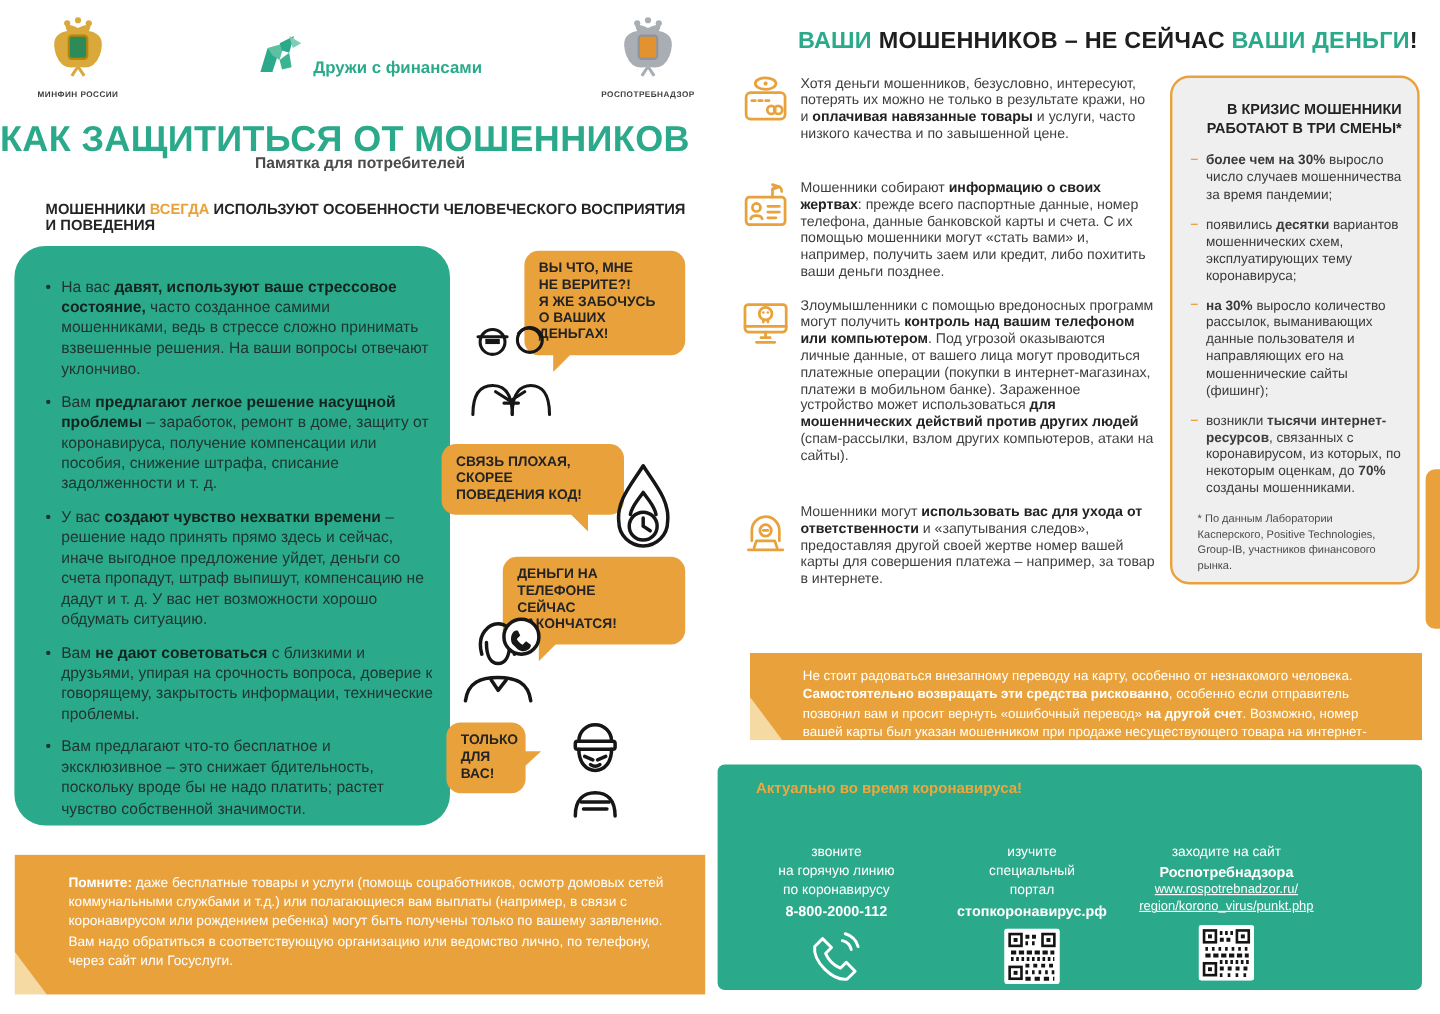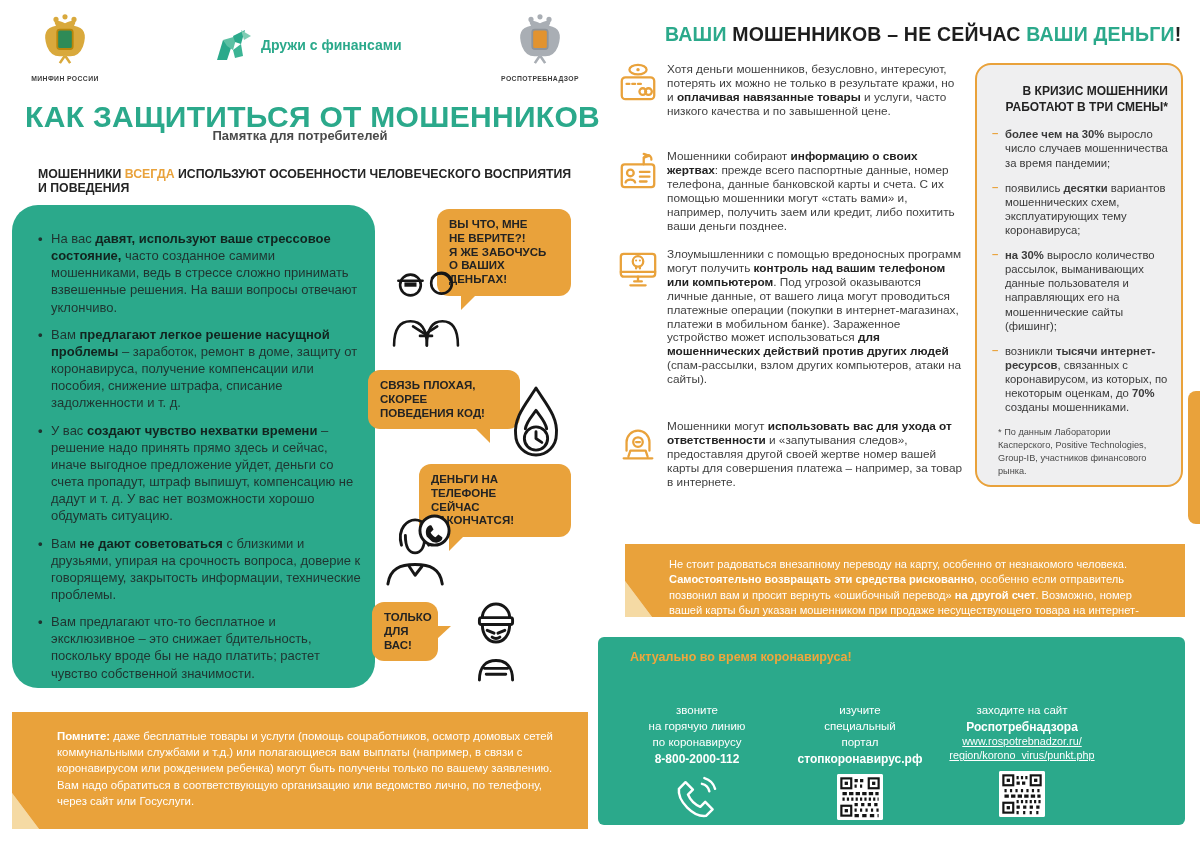--- a/index.html
+++ b/index.html
@@ -17,25 +17,25 @@
   body{position:relative;background:#fff;font-family:"Liberation Sans",sans-serif;color:var(--ink);overflow:hidden;}
   .abs{position:absolute;}
   .pre{white-space:pre-line;}
   .rb{font-weight:700;}
   .rc-orange{color:var(--orange);}
   .rc-teal{color:var(--teal);}
 
   
   .logo-block{width:90px;text-align:center;}
   .logo-label{font-size:6.8px;font-weight:700;letter-spacing:.4px;color:#3c3c3c;margin-top:4px;}
-  .program-logo{display:flex;align-items:center;gap:8px;}
+  .program-logo{display:flex;align-items:flex-end;gap:8px;}
   .program-label{font-size:14px;font-weight:700;color:var(--teal);}
 
   
-  .main-title{left:0;top:100px;width:600px;text-align:right;font-size:30px;font-weight:900;letter-spacing:.3px;color:var(--teal);}
+  .main-title{left:0;top:100px;width:600px;text-align:left;font-size:30px;font-weight:900;letter-spacing:.3px;color:var(--teal);}
   .main-subtitle{left:0;top:128px;width:600px;text-align:center;font-size:13px;font-weight:700;color:#4a4a4a;}
   .tagline{left:38px;top:167px;width:545px;font-size:12.3px;font-weight:800;color:#242424;}
 
   
   .green-box{left:12px;top:205px;width:363px;height:483px;background:var(--teal);border-radius:26px;overflow:hidden;}
   .green-box ul{list-style:none;padding:25px 14px 12px 26px;}
   .green-box li{position:relative;padding-left:13px;margin-bottom:10px;font-size:13px;line-height:1.32;color:#1F3430;}
   .green-box li::before{content:"•";position:absolute;left:0;top:0;font-weight:700;color:#1F3430;}
   .green-box .rb{color:#12241F;}
 

